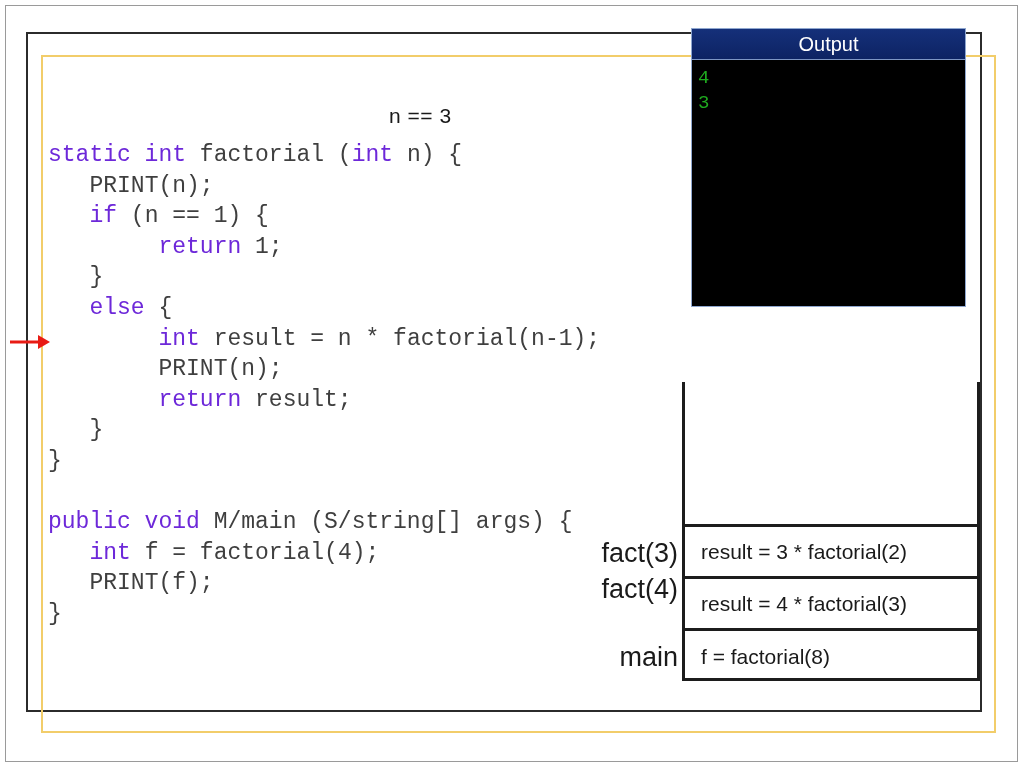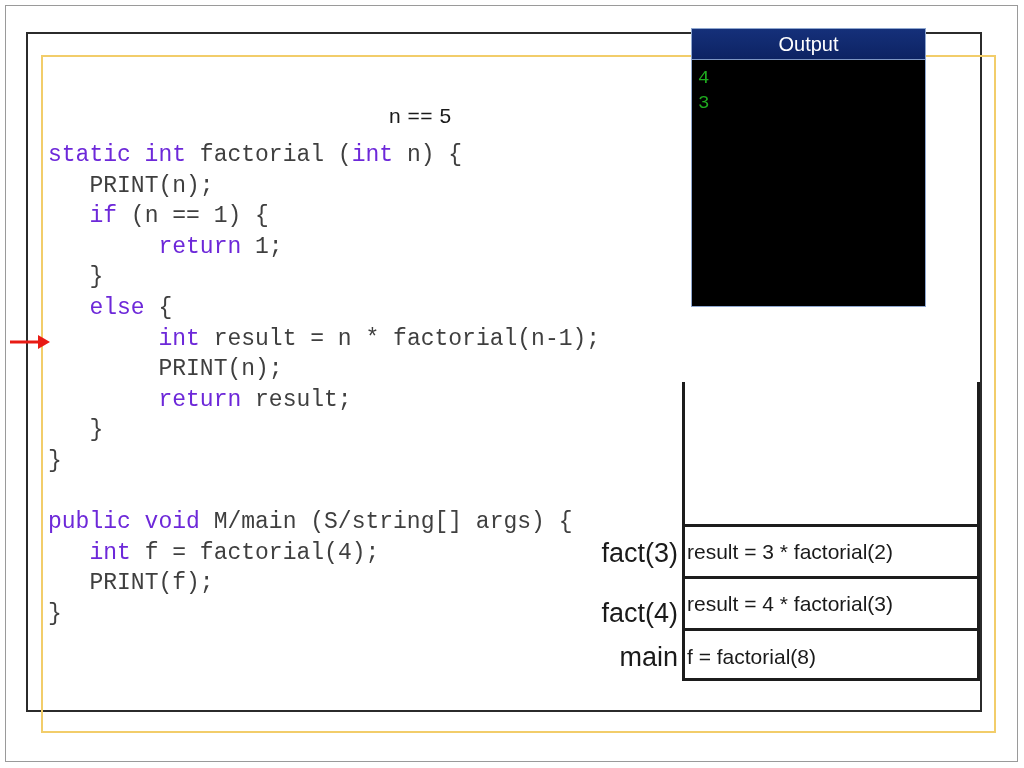--- a/index.html
+++ b/index.html
@@ -83,21 +83,21 @@
     top: 330px;
     width: 42px;
     height: 24px;
   }
 
   
   .console-win {
     position: absolute;
     left: 691px;
     top: 28px;
-    width: 235px;
+    width: 275px;
     height: 279px;
     border: 1px solid #8fa7cf;
     box-sizing: border-box;
     background: #4c1d95;
   }
   .console-title {
     height: 31px;
     background: #10296b;
     background: linear-gradient(180deg,#15307a 0%,#0d2363 100%);
     color: #ffffff;
@@ -136,21 +136,21 @@
   }
   .stack-spacer {
     height: 142px;
   }
   .stack-frame {
     height: 52px;
     border-top: 3px solid #1c1c1c;
     box-sizing: border-box;
     display: flex;
     align-items: center;
-    padding-left: 2px;
+    padding-left: 16px;
     font-family: "Liberation Sans", sans-serif;
     font-size: 21px;
     color: #1a1a1a;
   }
   .stack-frame.last {
     height: 54px;
   }
 
   .stack-labels {
     position: absolute;
@@ -171,40 +171,40 @@
 </style>
 </head>
 <body>
 
 <div id="slide">
 
   <div class="page-frame"></div>
   <div class="dark-rect"></div>
   <div class="gold-rect"></div>
 
-  <div class="n-label">n == 5</div>
+  <div class="n-label">n == 3</div>
 
   <svg class="exec-arrow" viewBox="0 0 42 24" xmlns="http://www.w3.org/2000/svg">
     <line x1="2" y1="12" x2="30" y2="12" stroke="#e81b14" stroke-width="3"></line>
     <polygon points="30,5 42,12 30,19" fill="#e81b14"></polygon>
   </svg>
 
   <div class="code-block" id="code-block"><div class="code-line"><span class="kw">static int</span><span> factorial (</span><span class="kw">int</span><span> n) {</span></div><div class="code-line"><span>   PRINT(n);</span></div><div class="code-line"><span>   </span><span class="kw">if</span><span> (n == 1) {</span></div><div class="code-line"><span>        </span><span class="kw">return</span><span> 1;</span></div><div class="code-line"><span>   }</span></div><div class="code-line"><span>   </span><span class="kw">else</span><span> {</span></div><div class="code-line"><span>        </span><span class="kw">int</span><span> result = n * factorial(n-1);</span></div><div class="code-line"><span>        PRINT(n);</span></div><div class="code-line"><span>        </span><span class="kw">return</span><span> result;</span></div><div class="code-line"><span>   }</span></div><div class="code-line"><span>}</span></div><div class="code-line">&nbsp;</div><div class="code-line"><span class="kw">public void</span><span> M/main (S/string[] args) {</span></div><div class="code-line"><span>   </span><span class="kw">int</span><span> f = factorial(4);</span></div><div class="code-line"><span>   PRINT(f);</span></div><div class="code-line"><span>}</span></div></div>
 
   <div class="console-win">
     <div class="console-title">Output</div>
     <div class="console-body" id="console-body">
         <div>4</div>
         <div>3</div>
       </div>
   </div>
 
   <div class="stack-labels" id="stack-labels">
       <div class="stack-label" style="top: 156px;">fact(3)</div>
-      <div class="stack-label" style="top: 216px; margin-left: 28px;">fact(4)</div>
+      <div class="stack-label" style="top: 192px; margin-left: 28px;">fact(4)</div>
       <div class="stack-label" style="top: 260px; margin-left: 26px;">main</div>
     </div>
 
   <div class="stack-box">
     <div class="stack-spacer"></div>
     <div id="stack-frames">
         <div class="stack-frame">
           <span>result = 3 * factorial(2)</span>
         </div>
         <div class="stack-frame">

